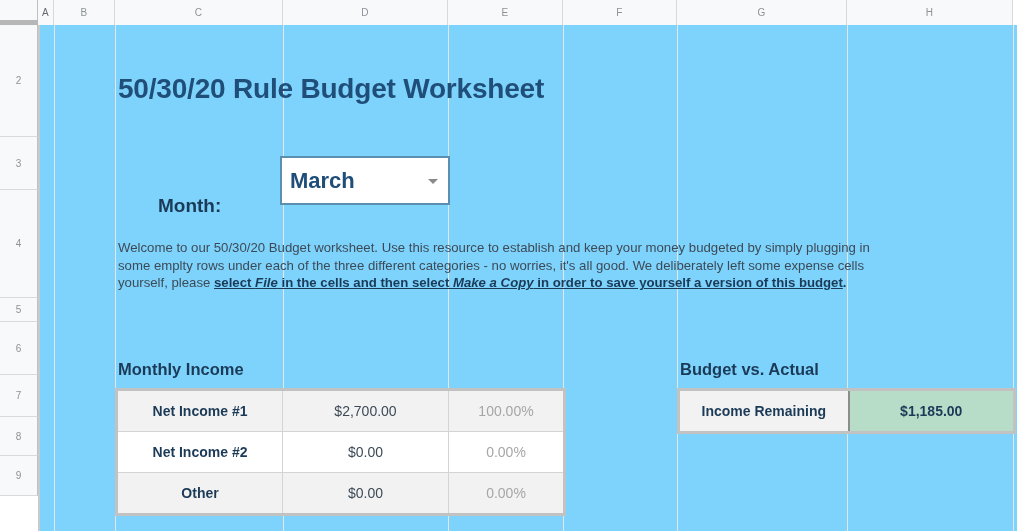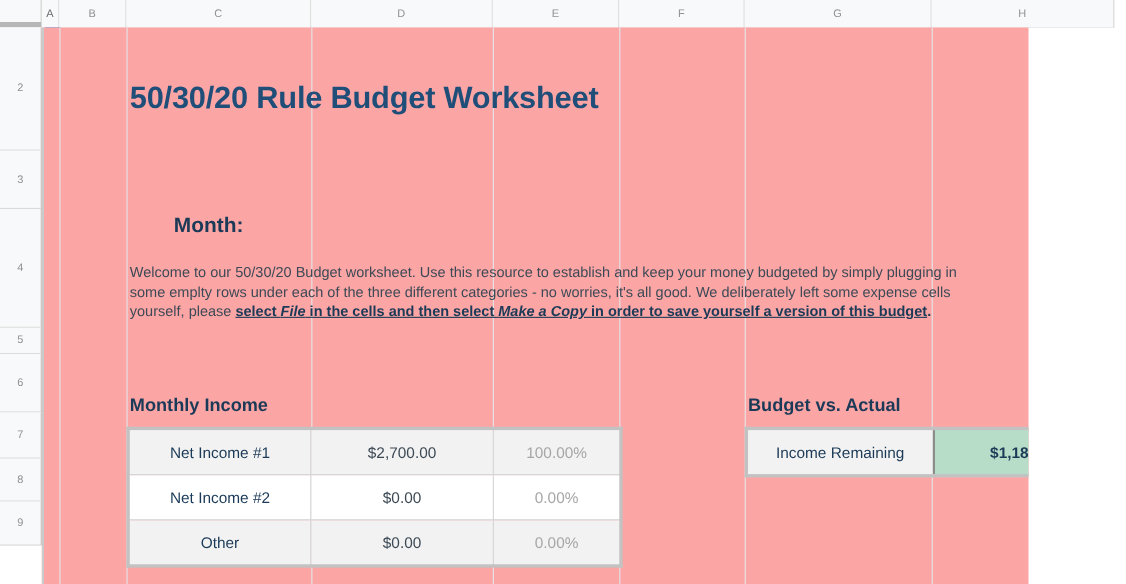--- a/index.html
+++ b/index.html
@@ -82,23 +82,23 @@
     color: #8e9296;
     display: flex;
     align-items: center;
     justify-content: center;
     background: #f8f9fa;
   }
 
   .grid-area {
     position: absolute;
     left: 38px; top: 25px;
-    width: 897px;
+    width: 979px;
     height: 506px;
-    background: #fca5a5;
+    background: #7dd3fc;
     overflow: hidden;
   }
   .vline {
     position: absolute;
     top: 0;
     width: 1px;
     height: 506px;
     background: #e4e6e8;
   }
   .vline.first {
@@ -187,21 +187,21 @@
   .data-table td {
     border: 1px solid #d4d4d4;
     height: 40px;
     font-size: 14px;
     color: #3d4a56;
     text-align: center;
     vertical-align: middle;
     padding: 0;
   }
   .data-table td.lbl {
-    font-weight: normal;
+    font-weight: bold;
     color: #1b3a57;
   }
   .data-table tr.shaded td { background: #f2f2f2; }
   .data-table tr.plain td { background: #ffffff; }
   .data-table td.pct { color: #a6a6a6; }
 
   #income-table { left: 77px; top: 363px; width: 448px; }
   #income-table col.c1 { width: 166px; }
   #income-table col.c2 { width: 166px; }
   #income-table col.c3 { width: 116px; }
@@ -256,20 +256,24 @@
     <div class="vline" style="left:410px;"></div>
     <div class="vline" style="left:525px;"></div>
     <div class="vline" style="left:639px;"></div>
     <div class="vline" style="left:809px;"></div>
     <div class="vline" style="left:975px;"></div>
 
     <div class="title">50/30/20 Rule Budget Worksheet</div>
 
     <div class="month-label">Month:</div>
 
+    <div class="month-dropdown">
+      <span class="month-value">March</span>
+      <span class="dropdown-arrow"></span>
+    </div>
 
     <div class="paragraph">
       <div><span>Welcome to our 50/30/20 Budget worksheet. Use this resource to establish and keep your money budgeted by simply plugging in</span></div>
       <div><span>some emplty rows under each of the three different categories - no worries, it's all good. We deliberately left some expense cells</span></div>
       <div><span>yourself, please </span><b>select </b><i class="bu">File</i><b> in the cells and then select </b><i class="bu">Make a Copy</i><b> in order to save yourself a version of this budget</b><span class="dot">.</span></div>
     </div>
 
     <div class="section-title" id="income-title">Monthly Income</div>
     <div class="section-title" id="budget-title">Budget vs. Actual</div>
 

